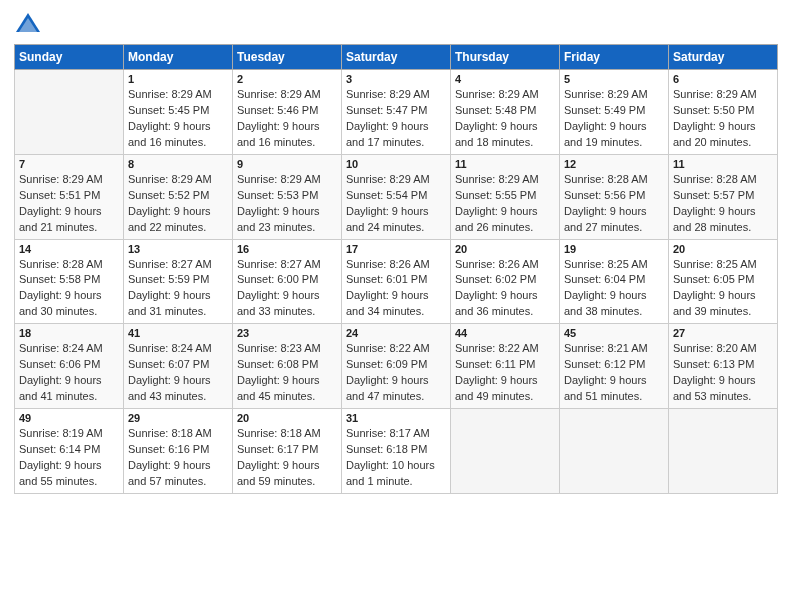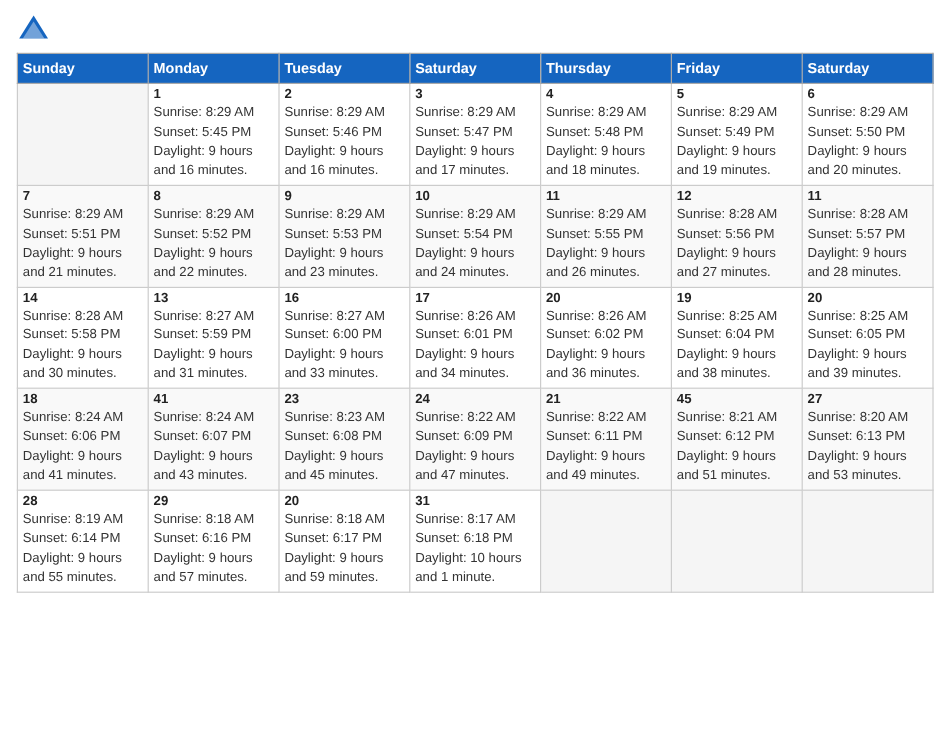--- a/index.html
+++ b/index.html
@@ -231,35 +231,35 @@
           </td>
           <td>
             <div class="day-number">23</div>
             <div class="day-info">Sunrise: 8:23 AM<br>Sunset: 6:08 PM<br>Daylight: 9 hours and 45 minutes.</div>
           </td>
           <td>
             <div class="day-number">24</div>
             <div class="day-info">Sunrise: 8:22 AM<br>Sunset: 6:09 PM<br>Daylight: 9 hours and 47 minutes.</div>
           </td>
           <td>
-            <div class="day-number">21</div>
+            <div class="day-number">44</div>
             <div class="day-info">Sunrise: 8:22 AM<br>Sunset: 6:11 PM<br>Daylight: 9 hours and 49 minutes.</div>
           </td>
           <td>
             <div class="day-number">45</div>
             <div class="day-info">Sunrise: 8:21 AM<br>Sunset: 6:12 PM<br>Daylight: 9 hours and 51 minutes.</div>
           </td>
           <td>
             <div class="day-number">27</div>
             <div class="day-info">Sunrise: 8:20 AM<br>Sunset: 6:13 PM<br>Daylight: 9 hours and 53 minutes.</div>
           </td>
         </tr>
         <tr>
           <td>
-            <div class="day-number">28</div>
+            <div class="day-number">49</div>
             <div class="day-info">Sunrise: 8:19 AM<br>Sunset: 6:14 PM<br>Daylight: 9 hours and 55 minutes.</div>
           </td>
           <td>
             <div class="day-number">29</div>
             <div class="day-info">Sunrise: 8:18 AM<br>Sunset: 6:16 PM<br>Daylight: 9 hours and 57 minutes.</div>
           </td>
           <td>
             <div class="day-number">20</div>
             <div class="day-info">Sunrise: 8:18 AM<br>Sunset: 6:17 PM<br>Daylight: 9 hours and 59 minutes.</div>
           </td>

